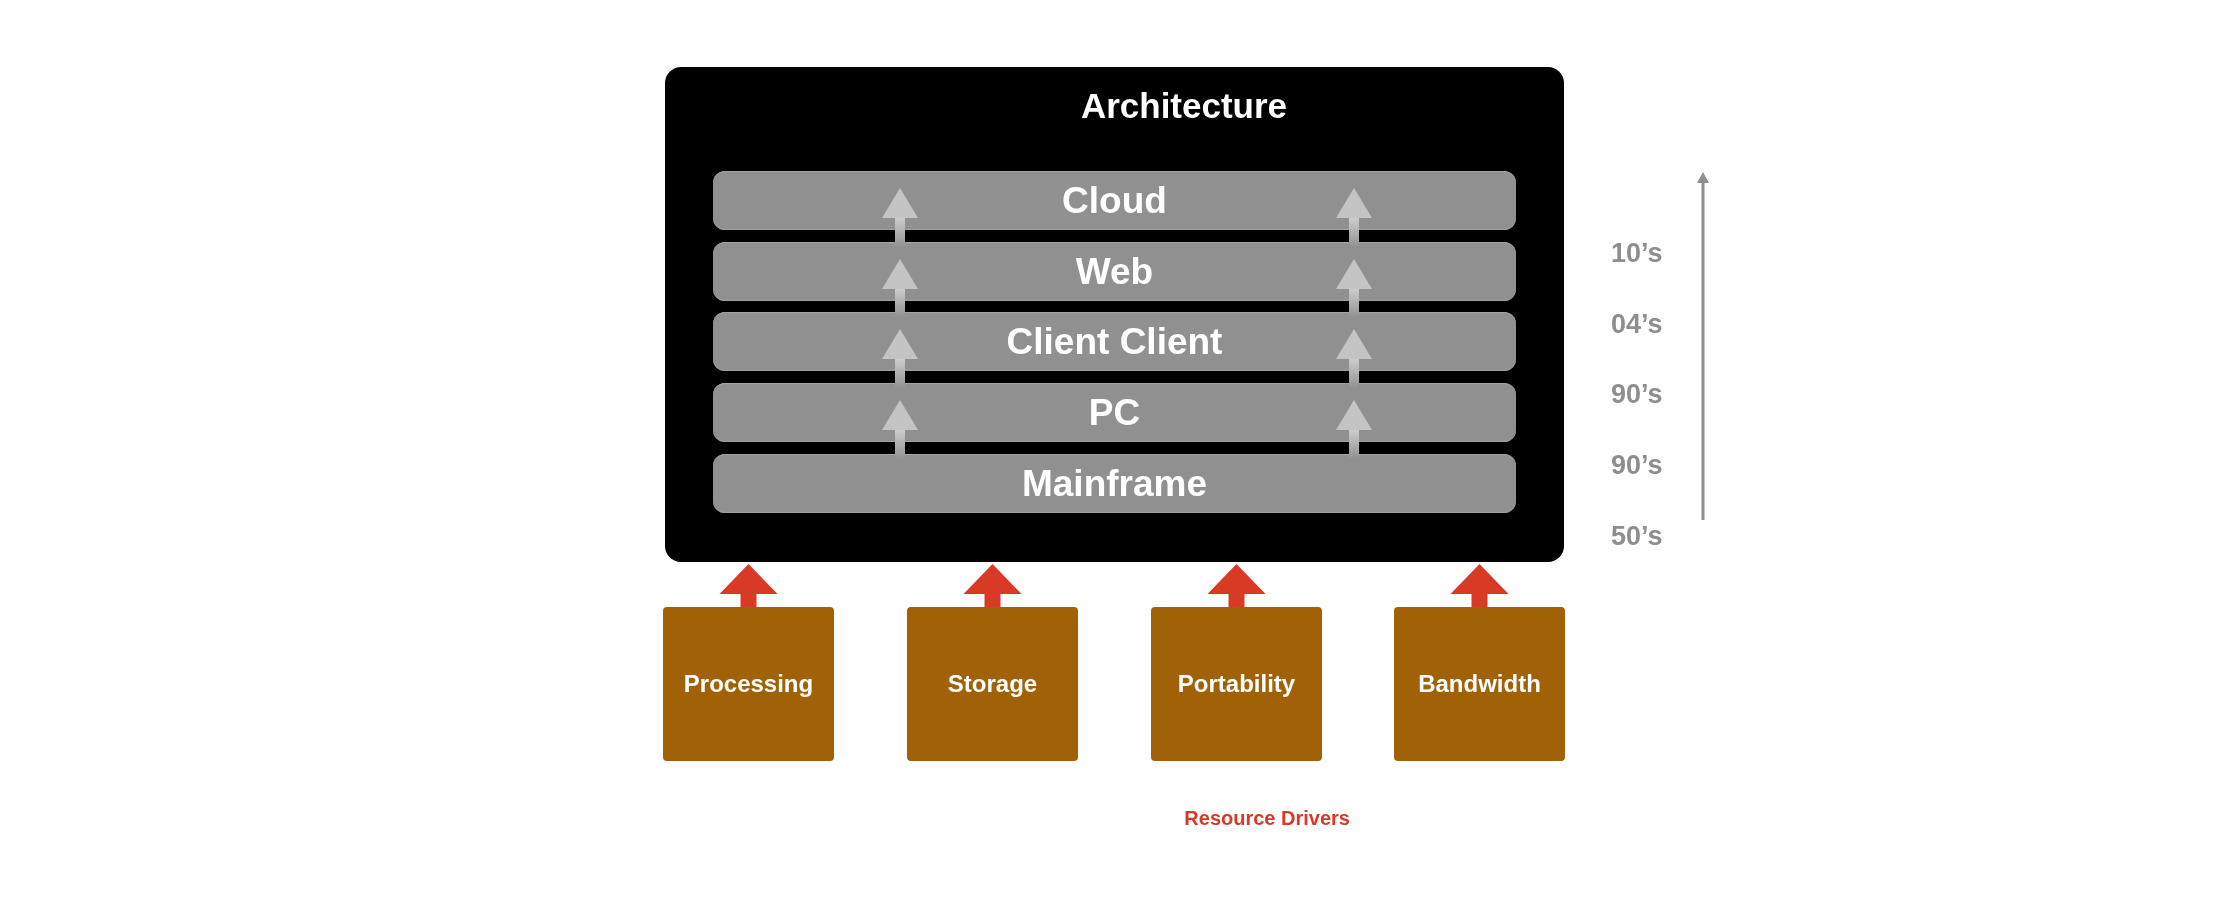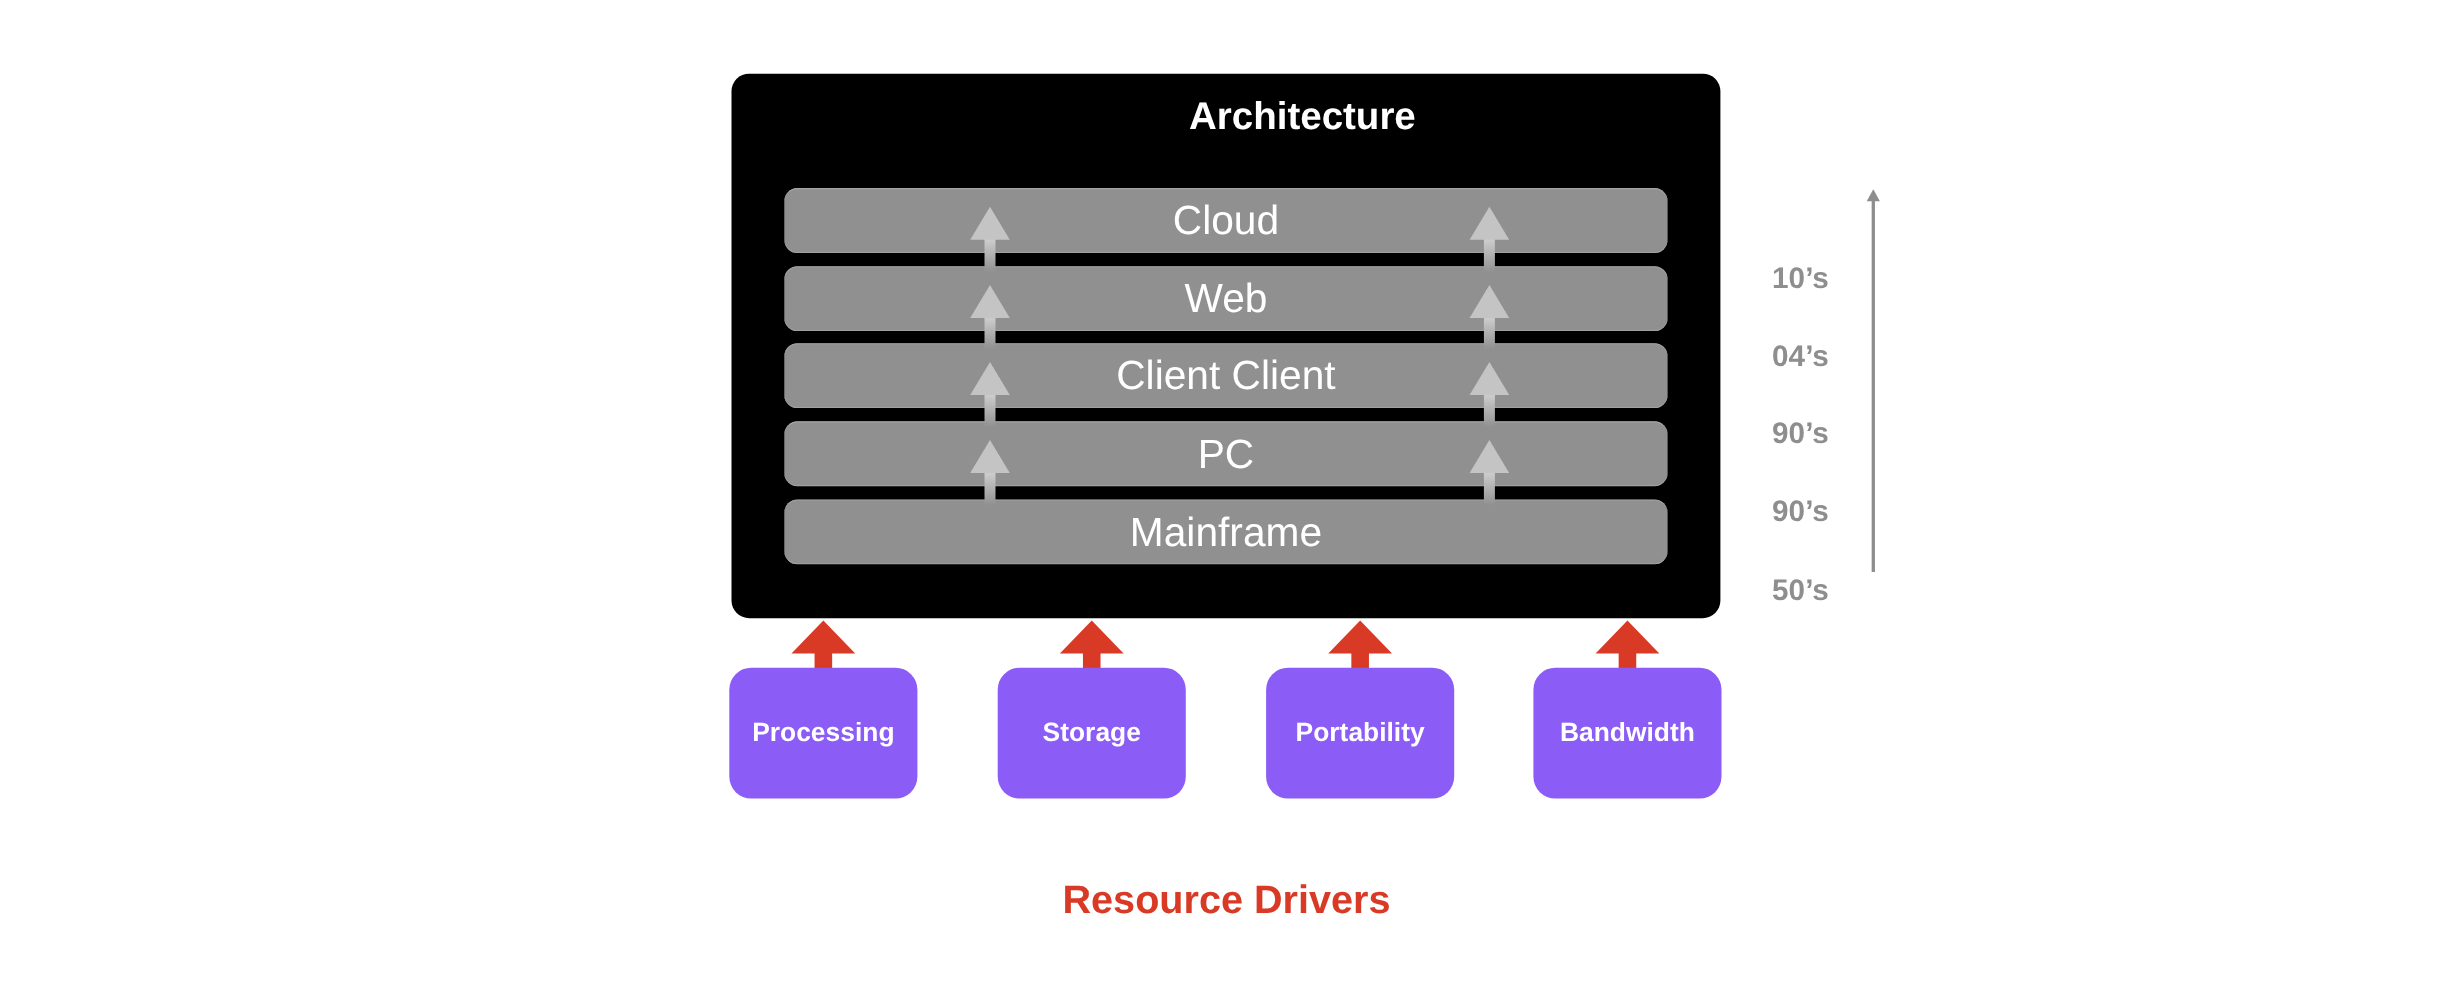--- a/index.html
+++ b/index.html
@@ -8,33 +8,33 @@
   .abs { position:absolute; }
 
   #arch-box { left:665px; top:67px; width:899px; height:495px; background:#000000; border-radius:16px; }
   #arch-title { left:665px; top:84px; width:1038px; text-align:center; color:#ffffff;
                 font-weight:bold; font-size:35px; line-height:44px; }
 
   .layer { position:absolute; left:713px; width:803px; height:59px; border-radius:12px;
            background:#909090; box-shadow: inset 0 1px 0 #a4a4a4, inset 0 -1px 0 #a0a0a0; }
   .layer-label { position:absolute; left:0; right:0; top:0; bottom:0; display:flex;
                  align-items:center; justify-content:center; color:#ffffff;
-                 font-weight:normal; font-size:37px; }
+                 font-weight:bold; font-size:37px; }
 
   #layer-arrows { left:0; top:0; width:2232px; height:906px; pointer-events:none; }
 
   .decade { position:absolute; left:1611px; width:70px; color:#8e8e8e; font-weight:bold;
             font-size:27px; line-height:30px;margin-top:48px; }
 
-  .driver { position:absolute; top:607px; width:171px; height:119px; background:#8b5cf6;
-            border-radius:20px; display:flex; align-items:center; justify-content:center;
+  .driver { position:absolute; top:607px; width:171px; height:154px; background:#a16207;
+            border-radius:4px; display:flex; align-items:center; justify-content:center;
             color:#ffffff; font-weight:bold; font-size:24px; }
 
-  #drivers-caption { left:880px; top:800px; width:470px; text-align:center; color:#d93a26;
-                     font-weight:bold; font-size:36px; line-height:36px; }
+  #drivers-caption { left:880px; top:800px; width:470px; text-align:right; color:#d93a26;
+                     font-weight:bold; font-size:20px; line-height:36px; }
 </style>
 </head>
 <body>
 
 <div id="arch-box" class="abs"></div>
 <div id="arch-title" class="abs">Architecture</div>
 
 <div class="layer" style="top:171px">
   <div class="layer-label">Cloud</div>
 </div>

